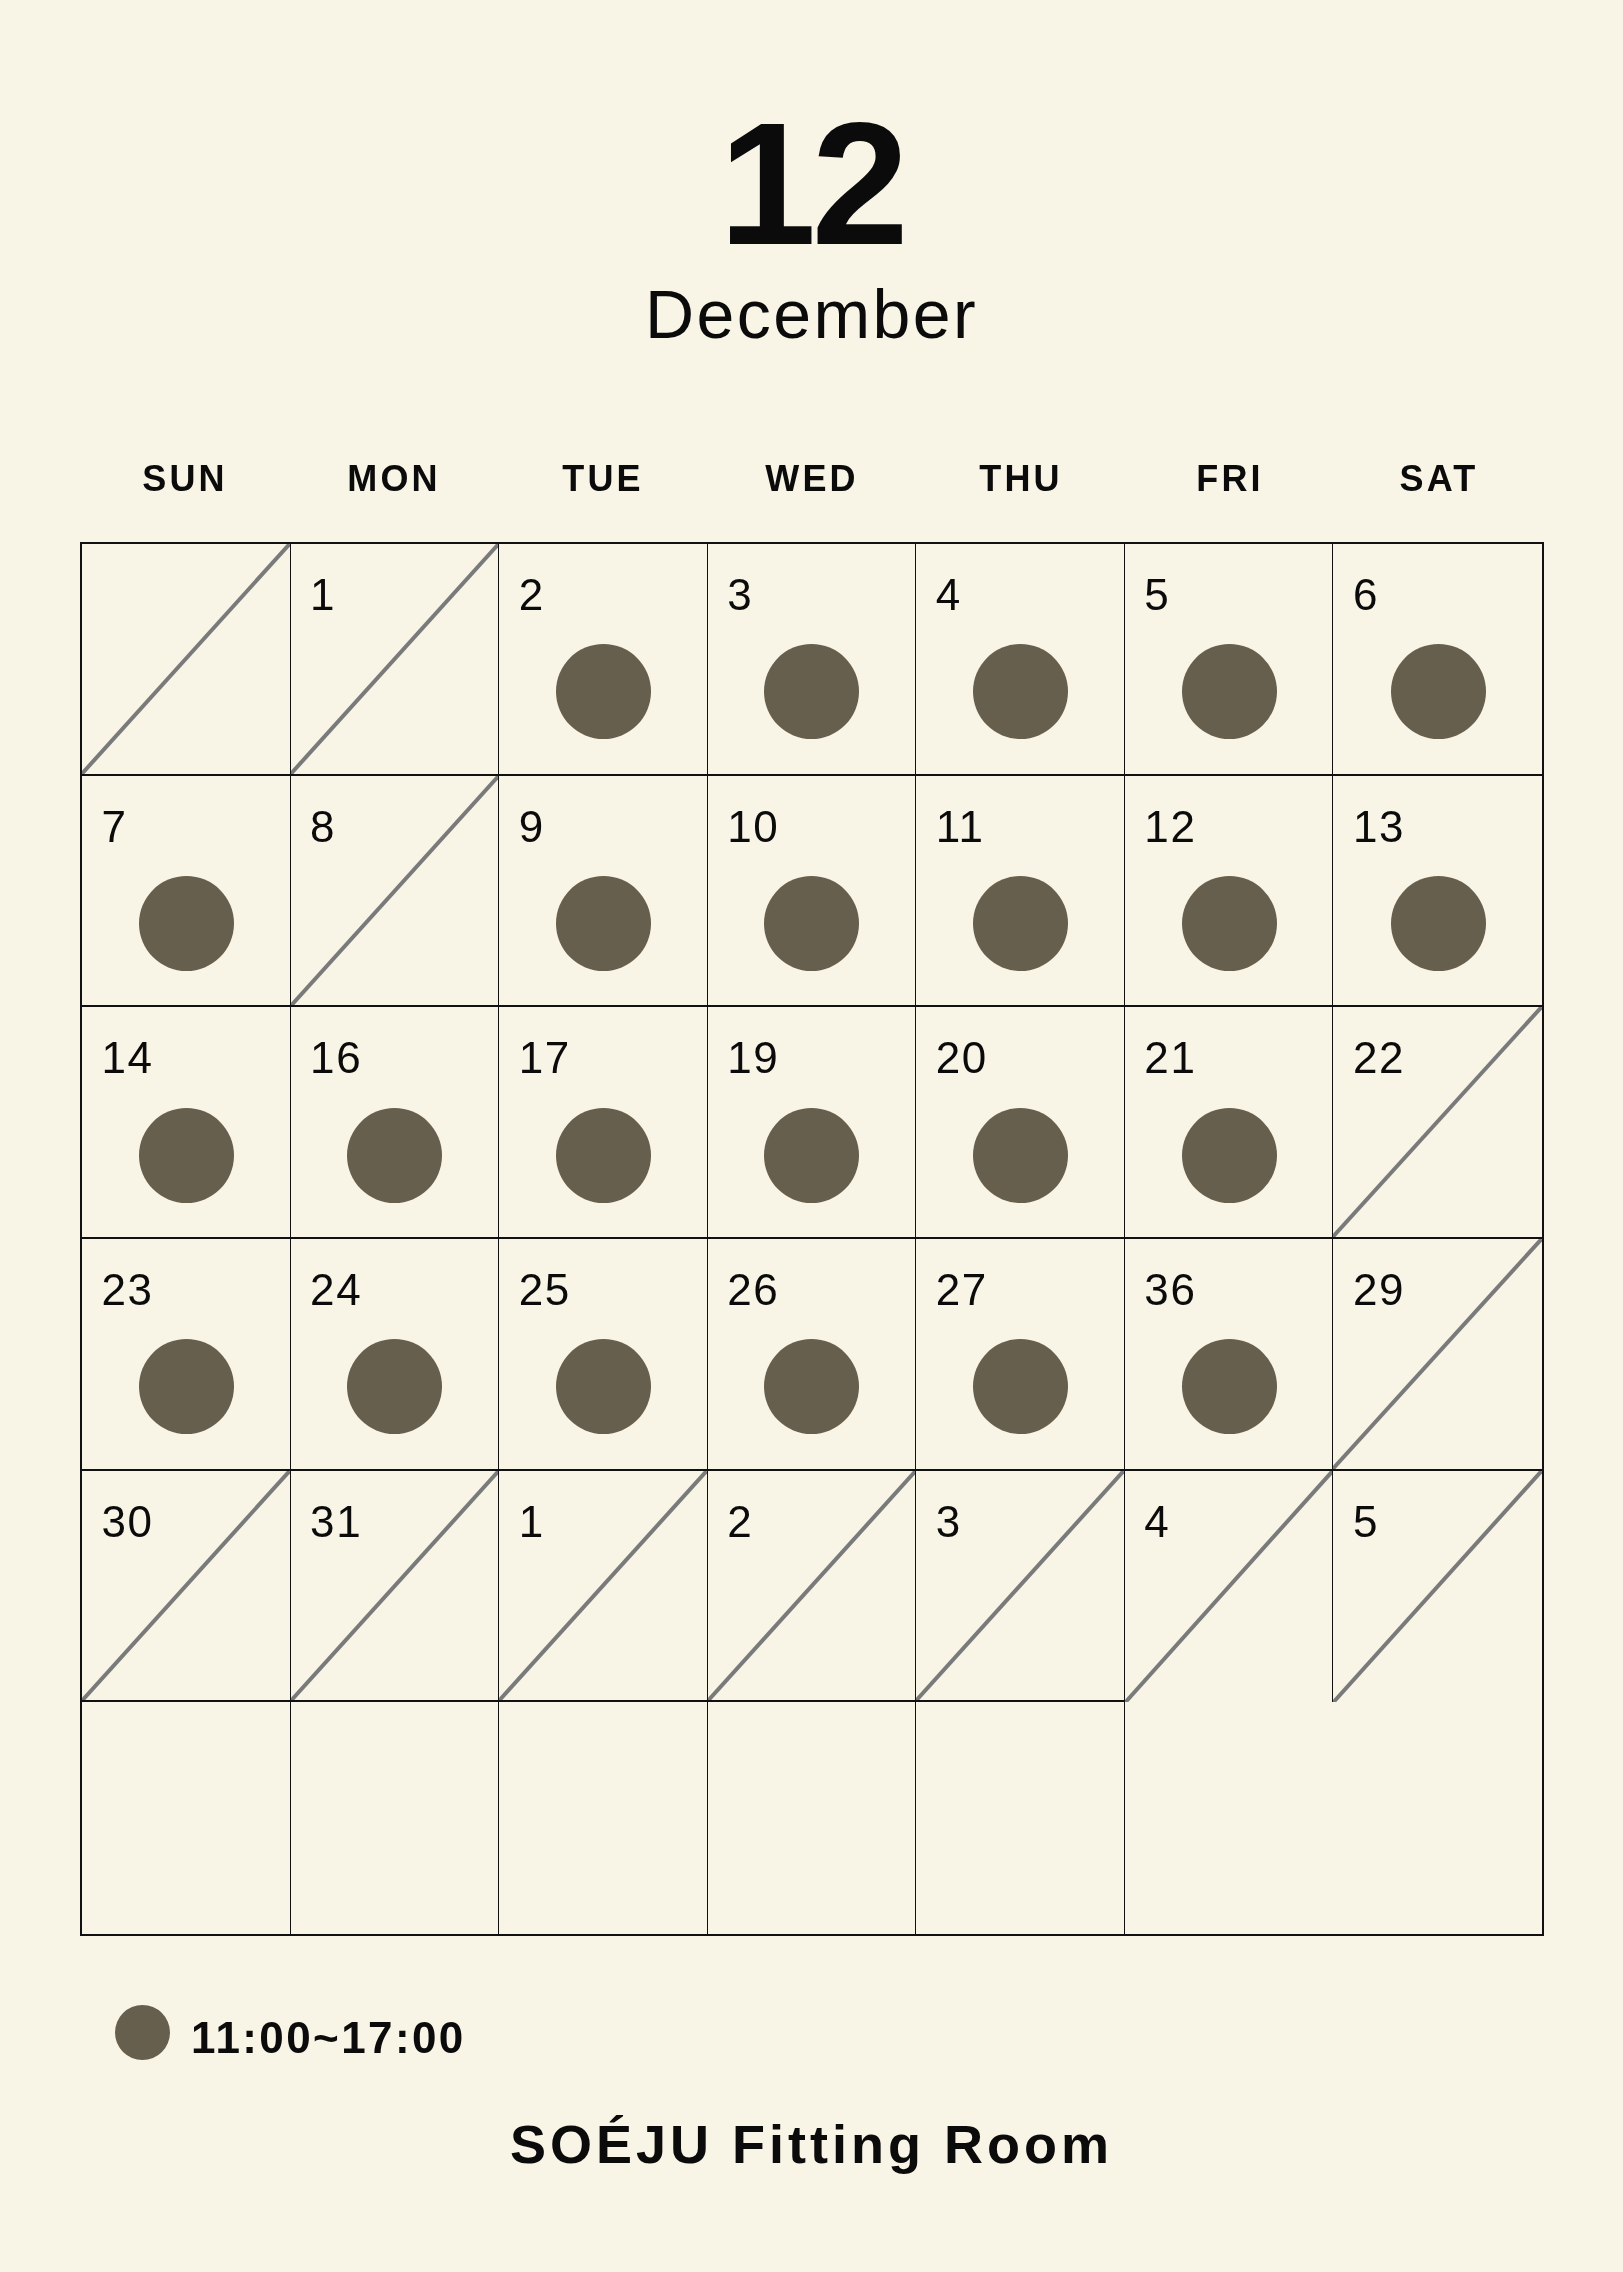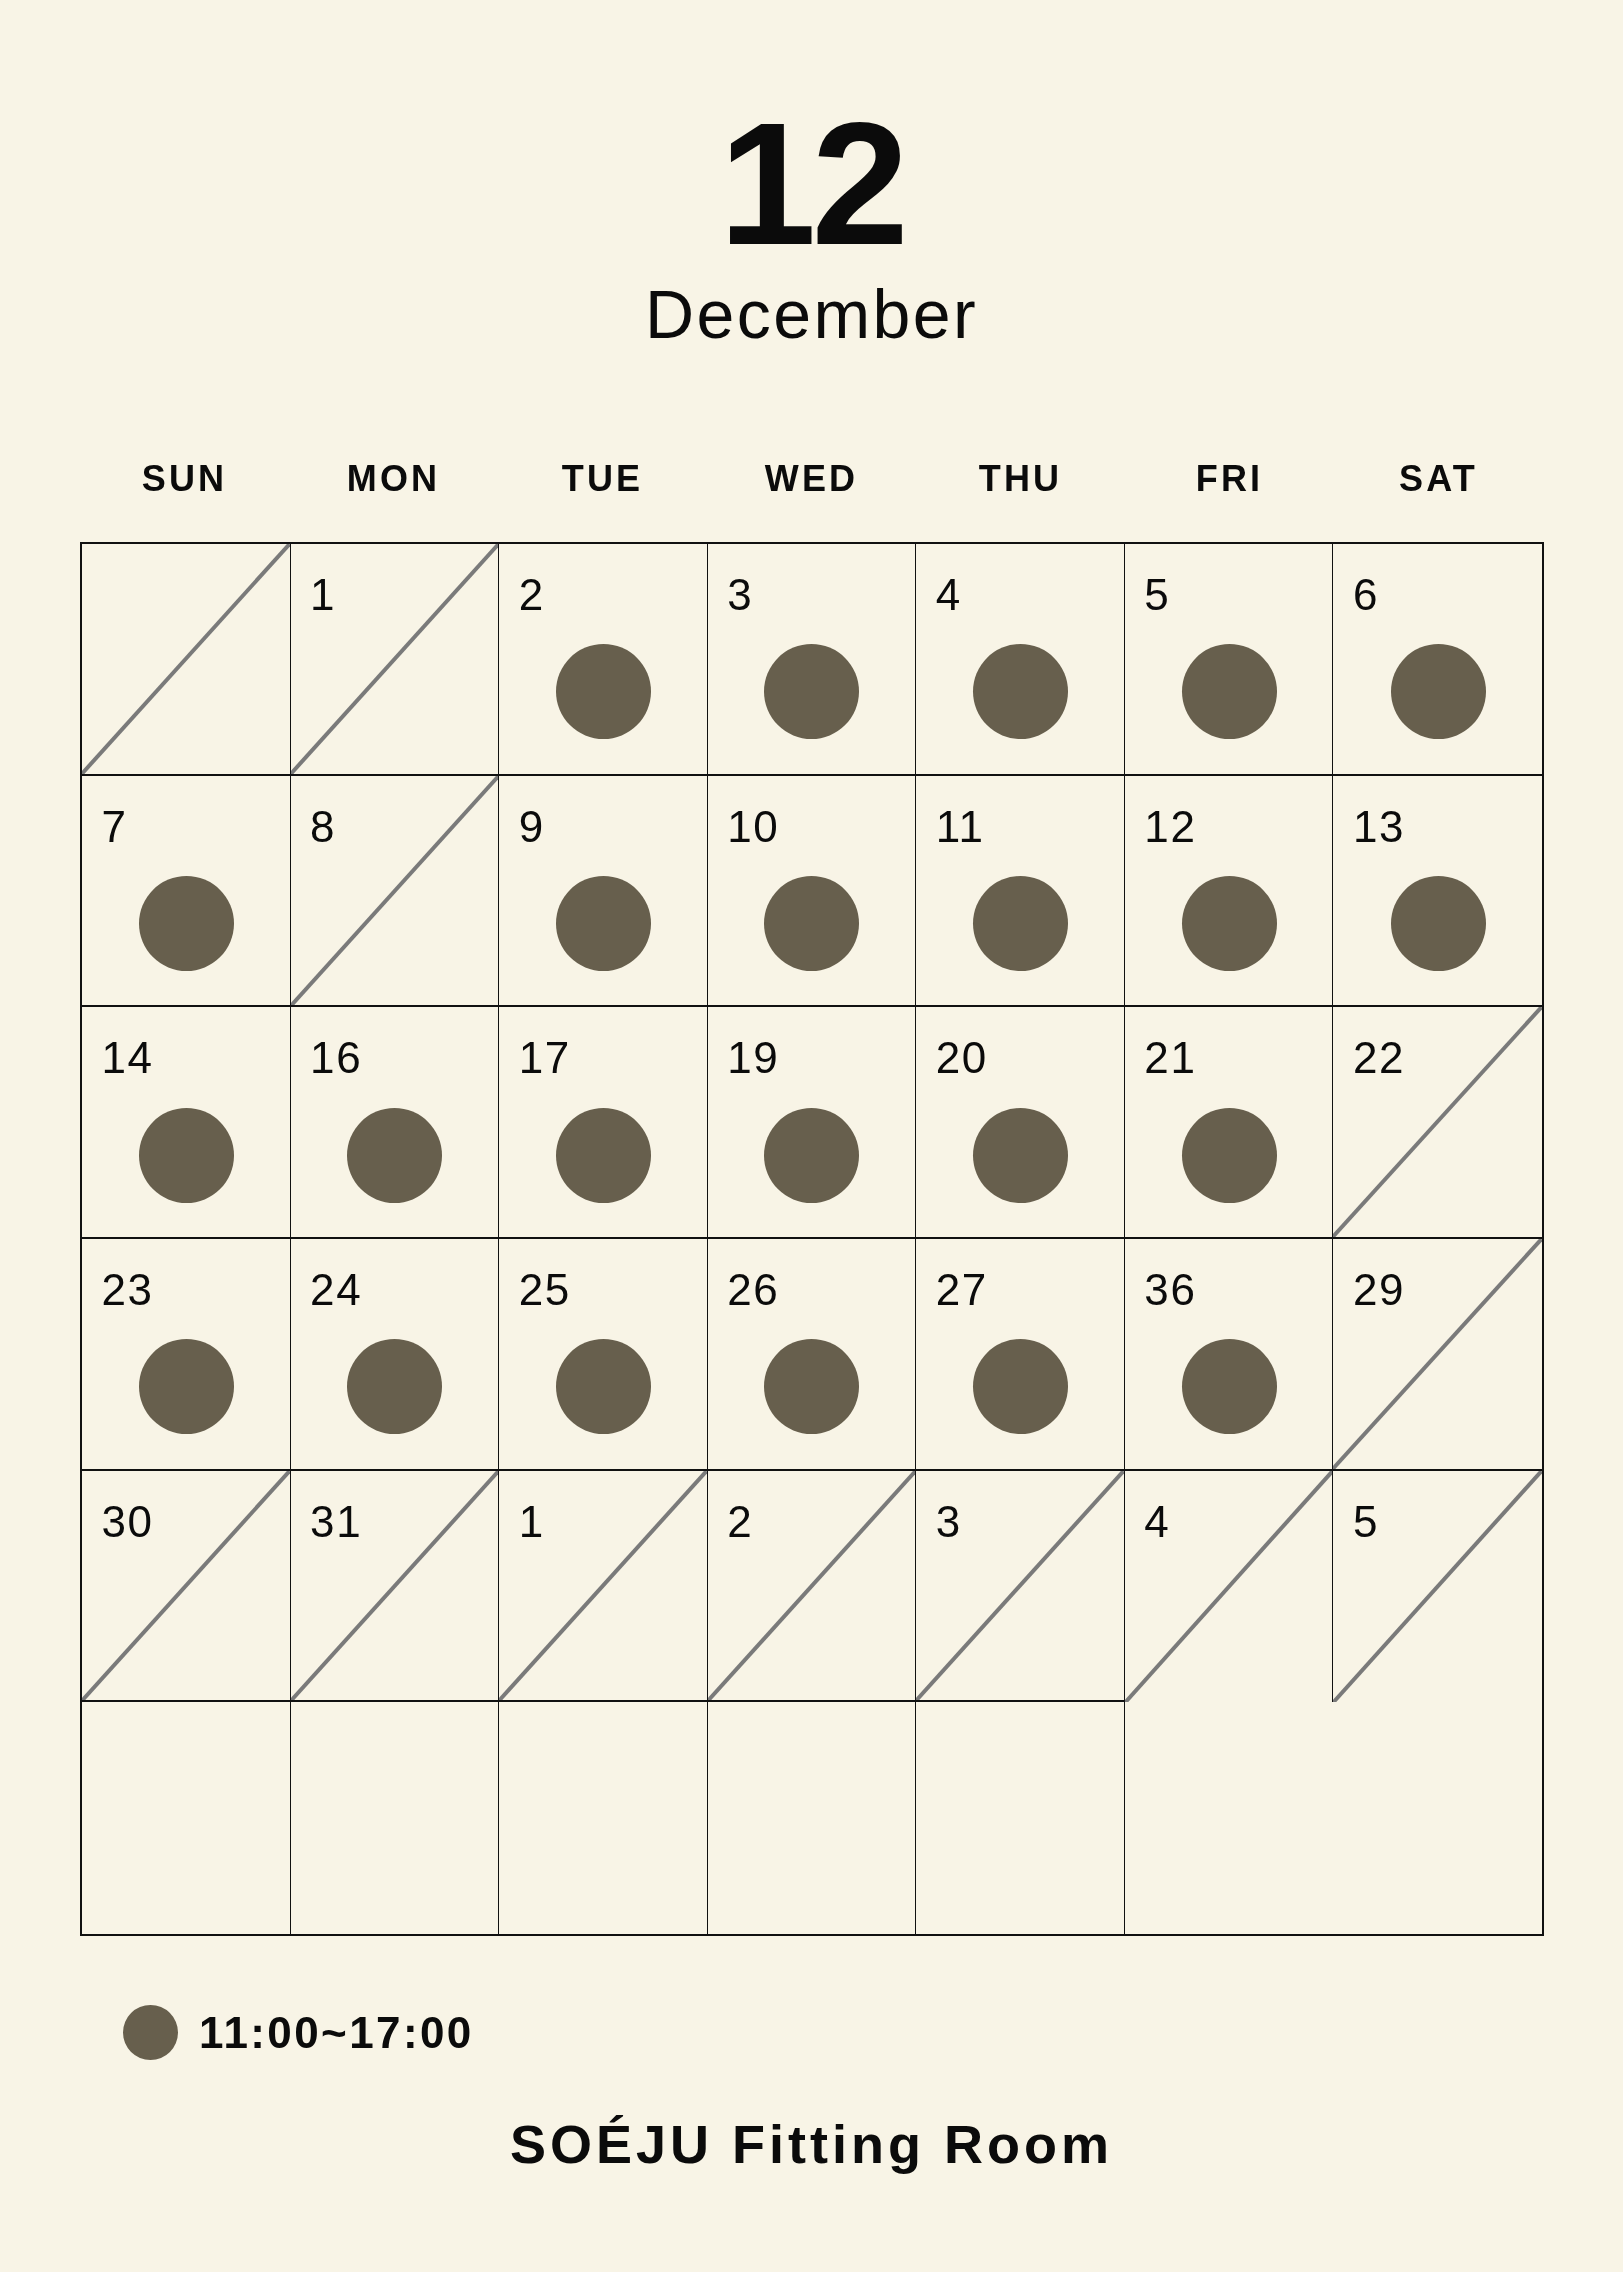--- a/index.html
+++ b/index.html
@@ -9,21 +9,21 @@
   }
   .month-num {
     position:absolute; left:0; width:1623px; top:96px; text-align:center;
     font-size:175px; font-weight:700; line-height:1; letter-spacing:-4.9px;
   }
   .month-name {
     position:absolute; left:0; width:1623px; top:280px; text-align:center;
     font-size:68px; font-weight:400; letter-spacing:2.4px; line-height:1;
   }
   .weekdays {
-    position:absolute; left:80px; top:461px; width:1464px; display:flex;
+    position:absolute; left:80px; top:461px; width:1464px; display:flex;justify-content:center;
   }
   .weekday {
     width:209px; text-align:center; font-size:36px; font-weight:700; letter-spacing:3.2px; line-height:1;
   }
   .grid {
     position:absolute; left:80px; top:542px; width:1464px; height:1394px;
     display:grid; grid-template-columns:repeat(7, 1fr); grid-template-rows:repeat(6, 1fr);
     border:2.4px solid #111; box-sizing:border-box;
   }
   .cell {
@@ -33,21 +33,21 @@
   .cell.lastrow { border-bottom:none; }
   .daynum {
     position:absolute; left:19.5px; top:29px; font-size:44px; font-weight:400; line-height:1; letter-spacing:1.6px;
   }
   .dot {
     position:absolute; left:50%; top:50%; width:95px; height:95px; margin-left:-47px; margin-top:-14.6px;
     border-radius:50%; background:#675f4d;
   }
   .slash { position:absolute; left:0; top:0; width:100%; height:100%; }
   .legend {
-    position:absolute; left:123px; top:2005px; display:flex; align-items:center;
+    position:absolute; left:115px; top:2005px; display:flex; align-items:flex-end;
   }
   .legend-dot { width:55px; height:55px; border-radius:50%; background:#675f4d; margin-right:21px; }
   .legend-text { font-size:44px; font-weight:700; letter-spacing:2.4px; line-height:1; }
   .footer {
     position:absolute; left:0; width:1623px; top:2117px; text-align:center;
     font-size:54px; font-weight:700; letter-spacing:4px; line-height:1;
   }
 </style>
 </head>
 <body>

